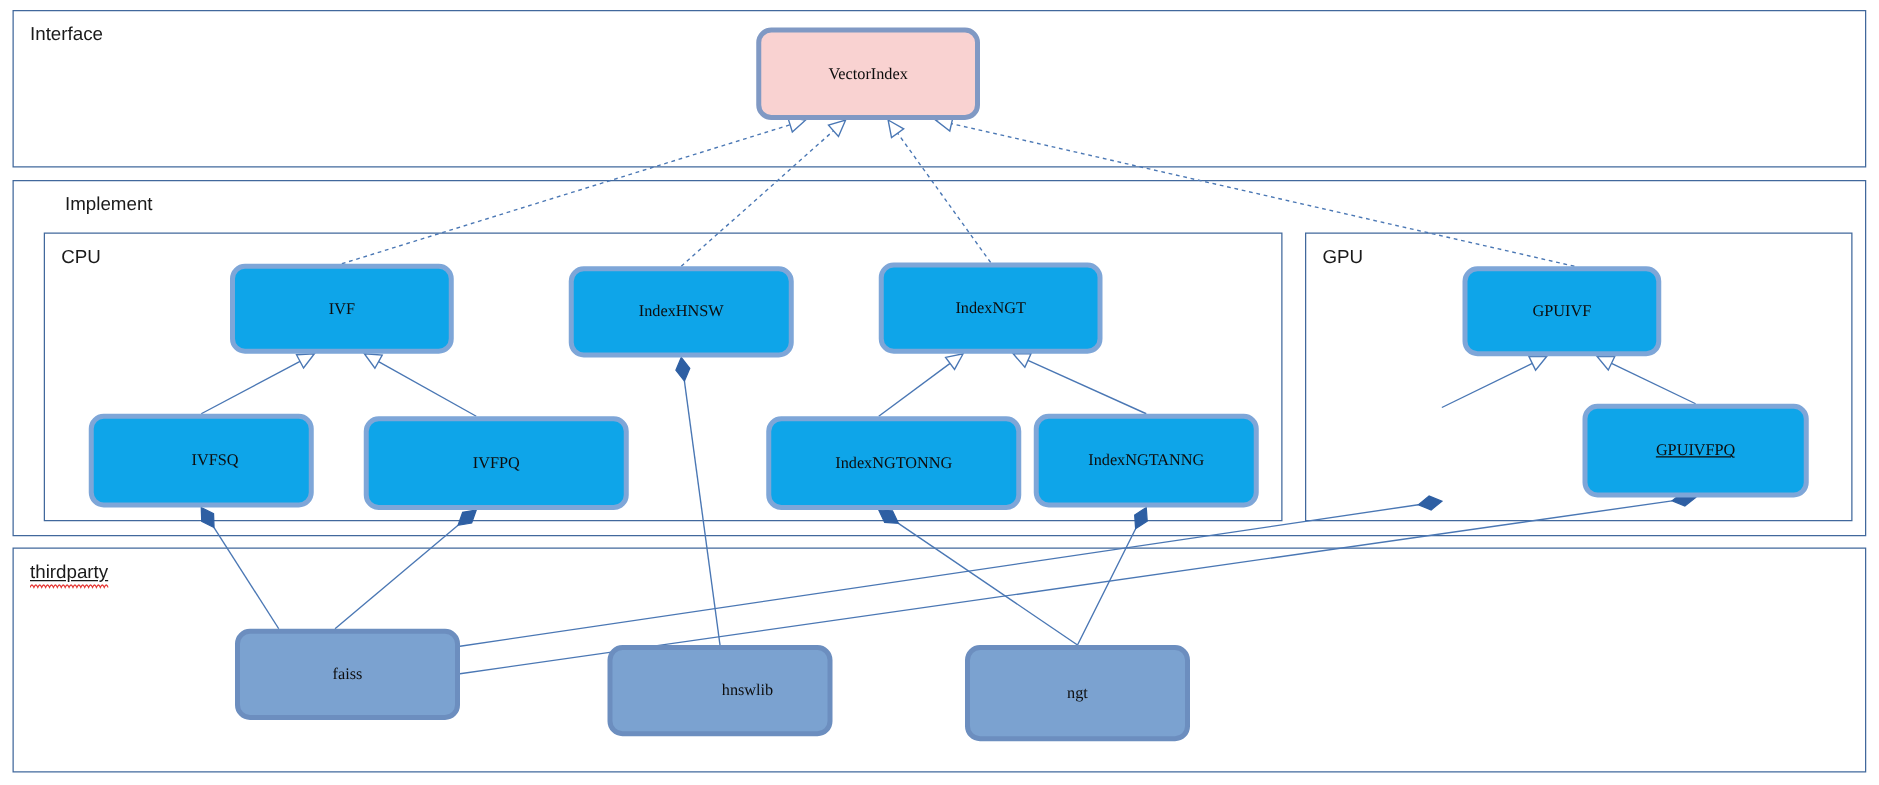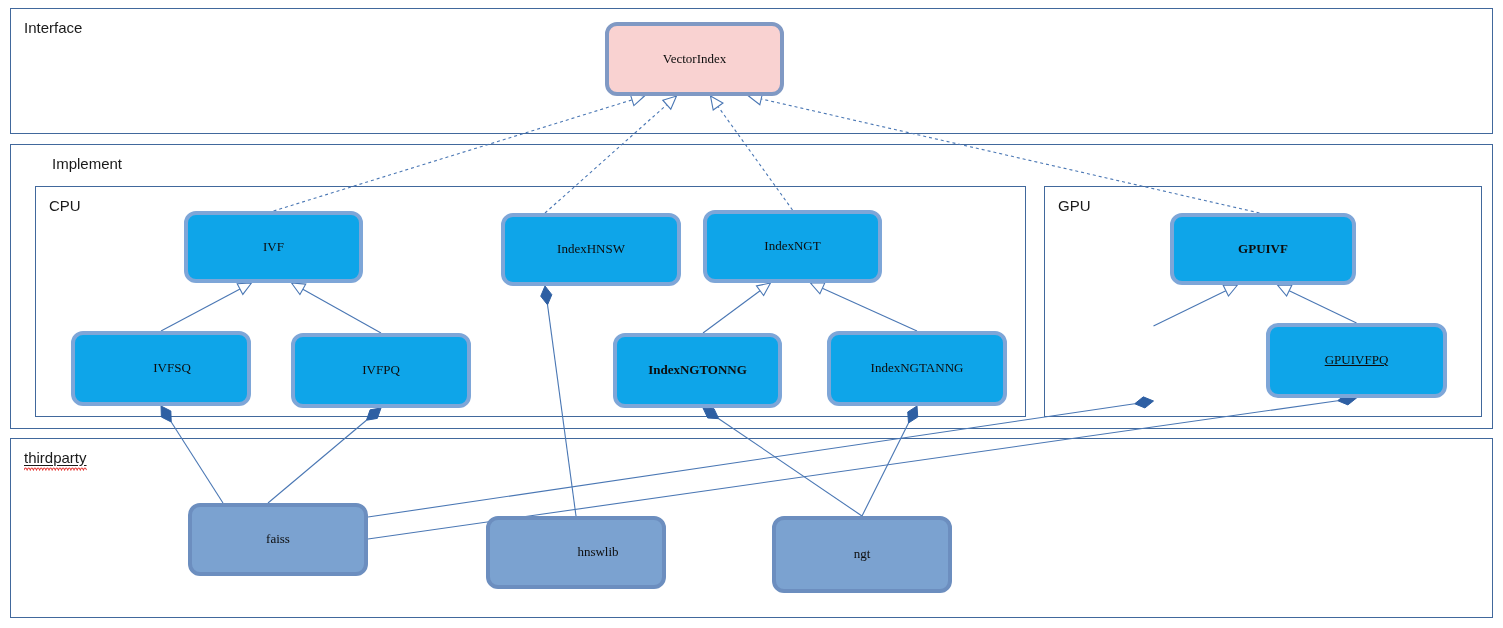--- a/index.html
+++ b/index.html
@@ -148,24 +148,24 @@
     <div class="frame" style="left: 35px; top: 186px; width: 991px; height: 231px; border-color: rgb(65, 104, 156);"></div>
     <div class="frame-label" style="left: 49px; top: 198px;">CPU</div>
     <div class="frame" style="left: 1044px; top: 186px; width: 438px; height: 231px; border-color: rgb(65, 104, 156);"></div>
     <div class="frame-label" style="left: 1058px; top: 198px;">GPU</div>
     <div class="frame" style="left: 10px; top: 438px; width: 1483px; height: 180px; border-color: rgb(65, 104, 156);"></div>
     <div class="frame-label spelled" style="left: 24px; top: 450px; position: absolute;">thirdparty<svg class="squiggle" viewBox="0 0 80 5" preserveAspectRatio="none">
         <path d="M0 4 q 2 -4 4 0 q 2 -4 4 0 q 2 -4 4 0 q 2 -4 4 0 q 2 -4 4 0 q 2 -4 4 0 q 2 -4 4 0 q 2 -4 4 0 q 2 -4 4 0 q 2 -4 4 0 q 2 -4 4 0 q 2 -4 4 0 q 2 -4 4 0 q 2 -4 4 0 q 2 -4 4 0 q 2 -4 4 0 q 2 -4 4 0 q 2 -4 4 0 q 2 -4 4 0 q 2 -4 4 0" fill="none" stroke="#E53935" stroke-width="1.2"></path>
       </svg></div>
     <div class="node iface" style="left: 605px; top: 22px; width: 179px; height: 74px;">VectorIndex</div>
     <div class="node impl" style="left: 184px; top: 211px; width: 179px; height: 72px;">IVF</div>
-    <div class="node impl" style="left: 455px; top: 213px; width: 180px; height: 73px; margin-left: 46px;">IndexHNSW</div>
+    <div class="node impl" style="left: 455px; top: 213px; width: 180px; height: 73px;">IndexHNSW</div>
     <div class="node impl" style="left: 703px; top: 210px; width: 179px; height: 73px; font-family: Liberation Serif, serif;">IndexNGT</div>
-    <div class="node impl" style="left: 1170px; top: 213px; width: 186px; height: 72px; font-weight: bold;">GPUIVF</div>
+    <div class="node impl" style="left: 1170px; top: 213px; width: 159px; height: 72px;">GPUIVF</div>
     <div class="node impl" style="left: 71px; top: 331px; width: 180px; height: 75px; padding-left: 22px;">IVFSQ</div>
-    <div class="node impl" style="left: 291px; top: 333px; width: 180px; height: 75px;">IVFPQ</div>
-    <div class="node impl" style="left: 613px; top: 333px; width: 169px; height: 75px; font-weight: bold;">IndexNGTONNG</div>
+    <div class="node impl" style="left: 291px; top: 333px; width: 212px; height: 75px;">IVFPQ</div>
+    <div class="node impl" style="left: 613px; top: 333px; width: 204px; height: 75px;">IndexNGTONNG</div>
     <div class="node impl" style="left: 827px; top: 331px; width: 180px; height: 75px;">IndexNGTANNG</div>
     <div class="node impl" style="left: 1266px; top: 323px; width: 181px; height: 75px; text-decoration: underline;">GPUIVFPQ</div>
     <div class="node thirdparty" style="left: 188px; top: 503px; width: 180px; height: 73px;">faiss</div>
     <div class="node thirdparty" style="left: 486px; top: 516px; width: 180px; height: 73px; padding-left: 44px;">hnswlib</div>
     <div class="node thirdparty" style="left: 772px; top: 516px; width: 180px; height: 77px;">ngt</div>
   </div>
 
 </body></html>

